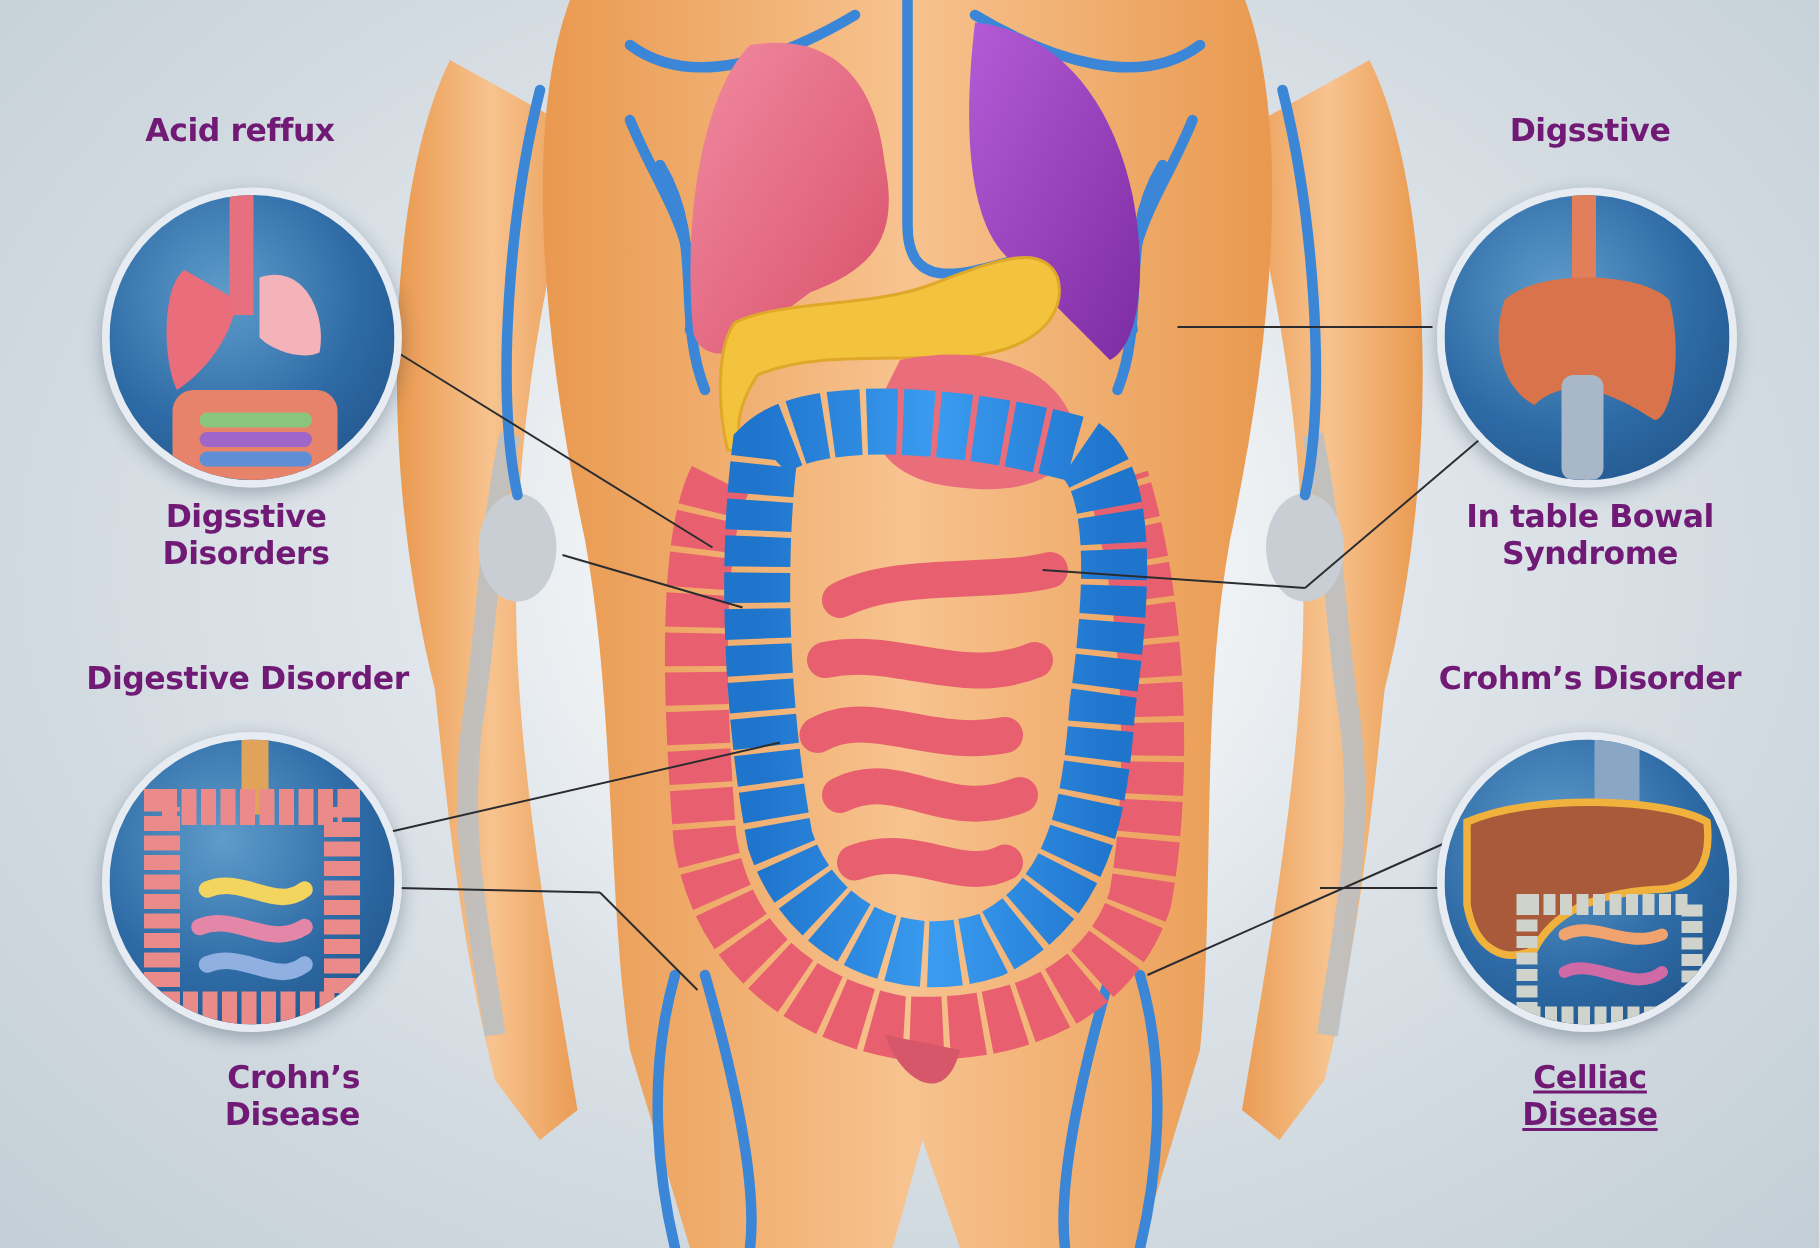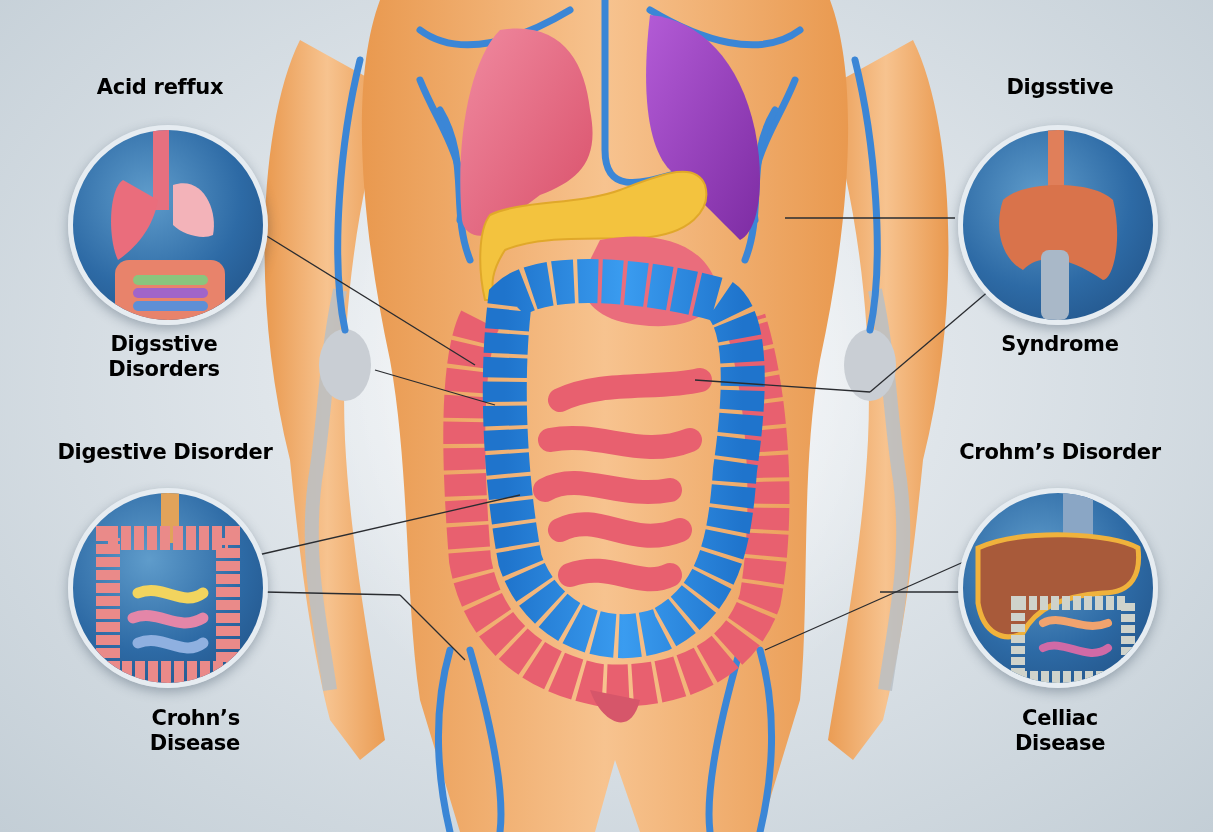--- a/index.html
+++ b/index.html
@@ -4,21 +4,21 @@
 <style>
   html, body { margin:0; padding:0; }
   body {
     width:1213px; height:832px; overflow:hidden; position:relative;
     background: radial-gradient(ellipse at 50% 45%, #f4f6f8 0%, #dfe5ea 40%, #c3ced6 100%);
     font-family: "DejaVu Sans", "Liberation Sans", sans-serif;
   }
   .stage { position:absolute; left:0; top:0; width:1213px; height:832px; }
   svg.figure { position:absolute; left:0; top:0; }
   .label {
-    position:absolute; color:#000000; font-weight:bold;
+    position:absolute; color:#701a75; font-weight:bold;
     font-family: "DejaVu Sans", "Liberation Sans", sans-serif;
     font-size:21px; line-height:25px; text-align:center; letter-spacing:-0.3px;
   }
   .circle {
     position:absolute; width:190px; height:190px; border-radius:50%;
     border:5px solid #e6ecf1; box-shadow: 0 4px 12px rgba(40,60,80,0.35);
     overflow:hidden;
     background: radial-gradient(circle at 40% 35%, #5f9ccb 0%, #2d6aa5 55%, #1f4d80 100%);
   }
   .circle svg { position:absolute; left:0; top:0; }
@@ -173,22 +173,23 @@
   </div>
   <div class="label" style="left:80px; top:706px; width:160px;text-align:right;">
     <div>Crohn’s</div>
     <div>Disease</div>
   </div>
 
   <div class="label" style="left:975px; top:75px; width:170px;">
     <span>Digsstive</span>
   </div>
   <div class="label" style="left:955px; top:332px; width:210px;">
+    <div>In table Bowal</div>
     <div>Syndrome</div>
   </div>
   <div class="label" style="left:945px; top:440px; width:230px;">
     <span>Crohm’s Disorder</span>
   </div>
-  <div class="label" style="left:985px; top:706px; width:150px;">
+  <div class="label" style="left:985px; top:706px; width:150px;text-decoration:underline;">
     <div>Celliac</div>
     <div>Disease</div>
   </div>
 </div>
 
 </body></html>

